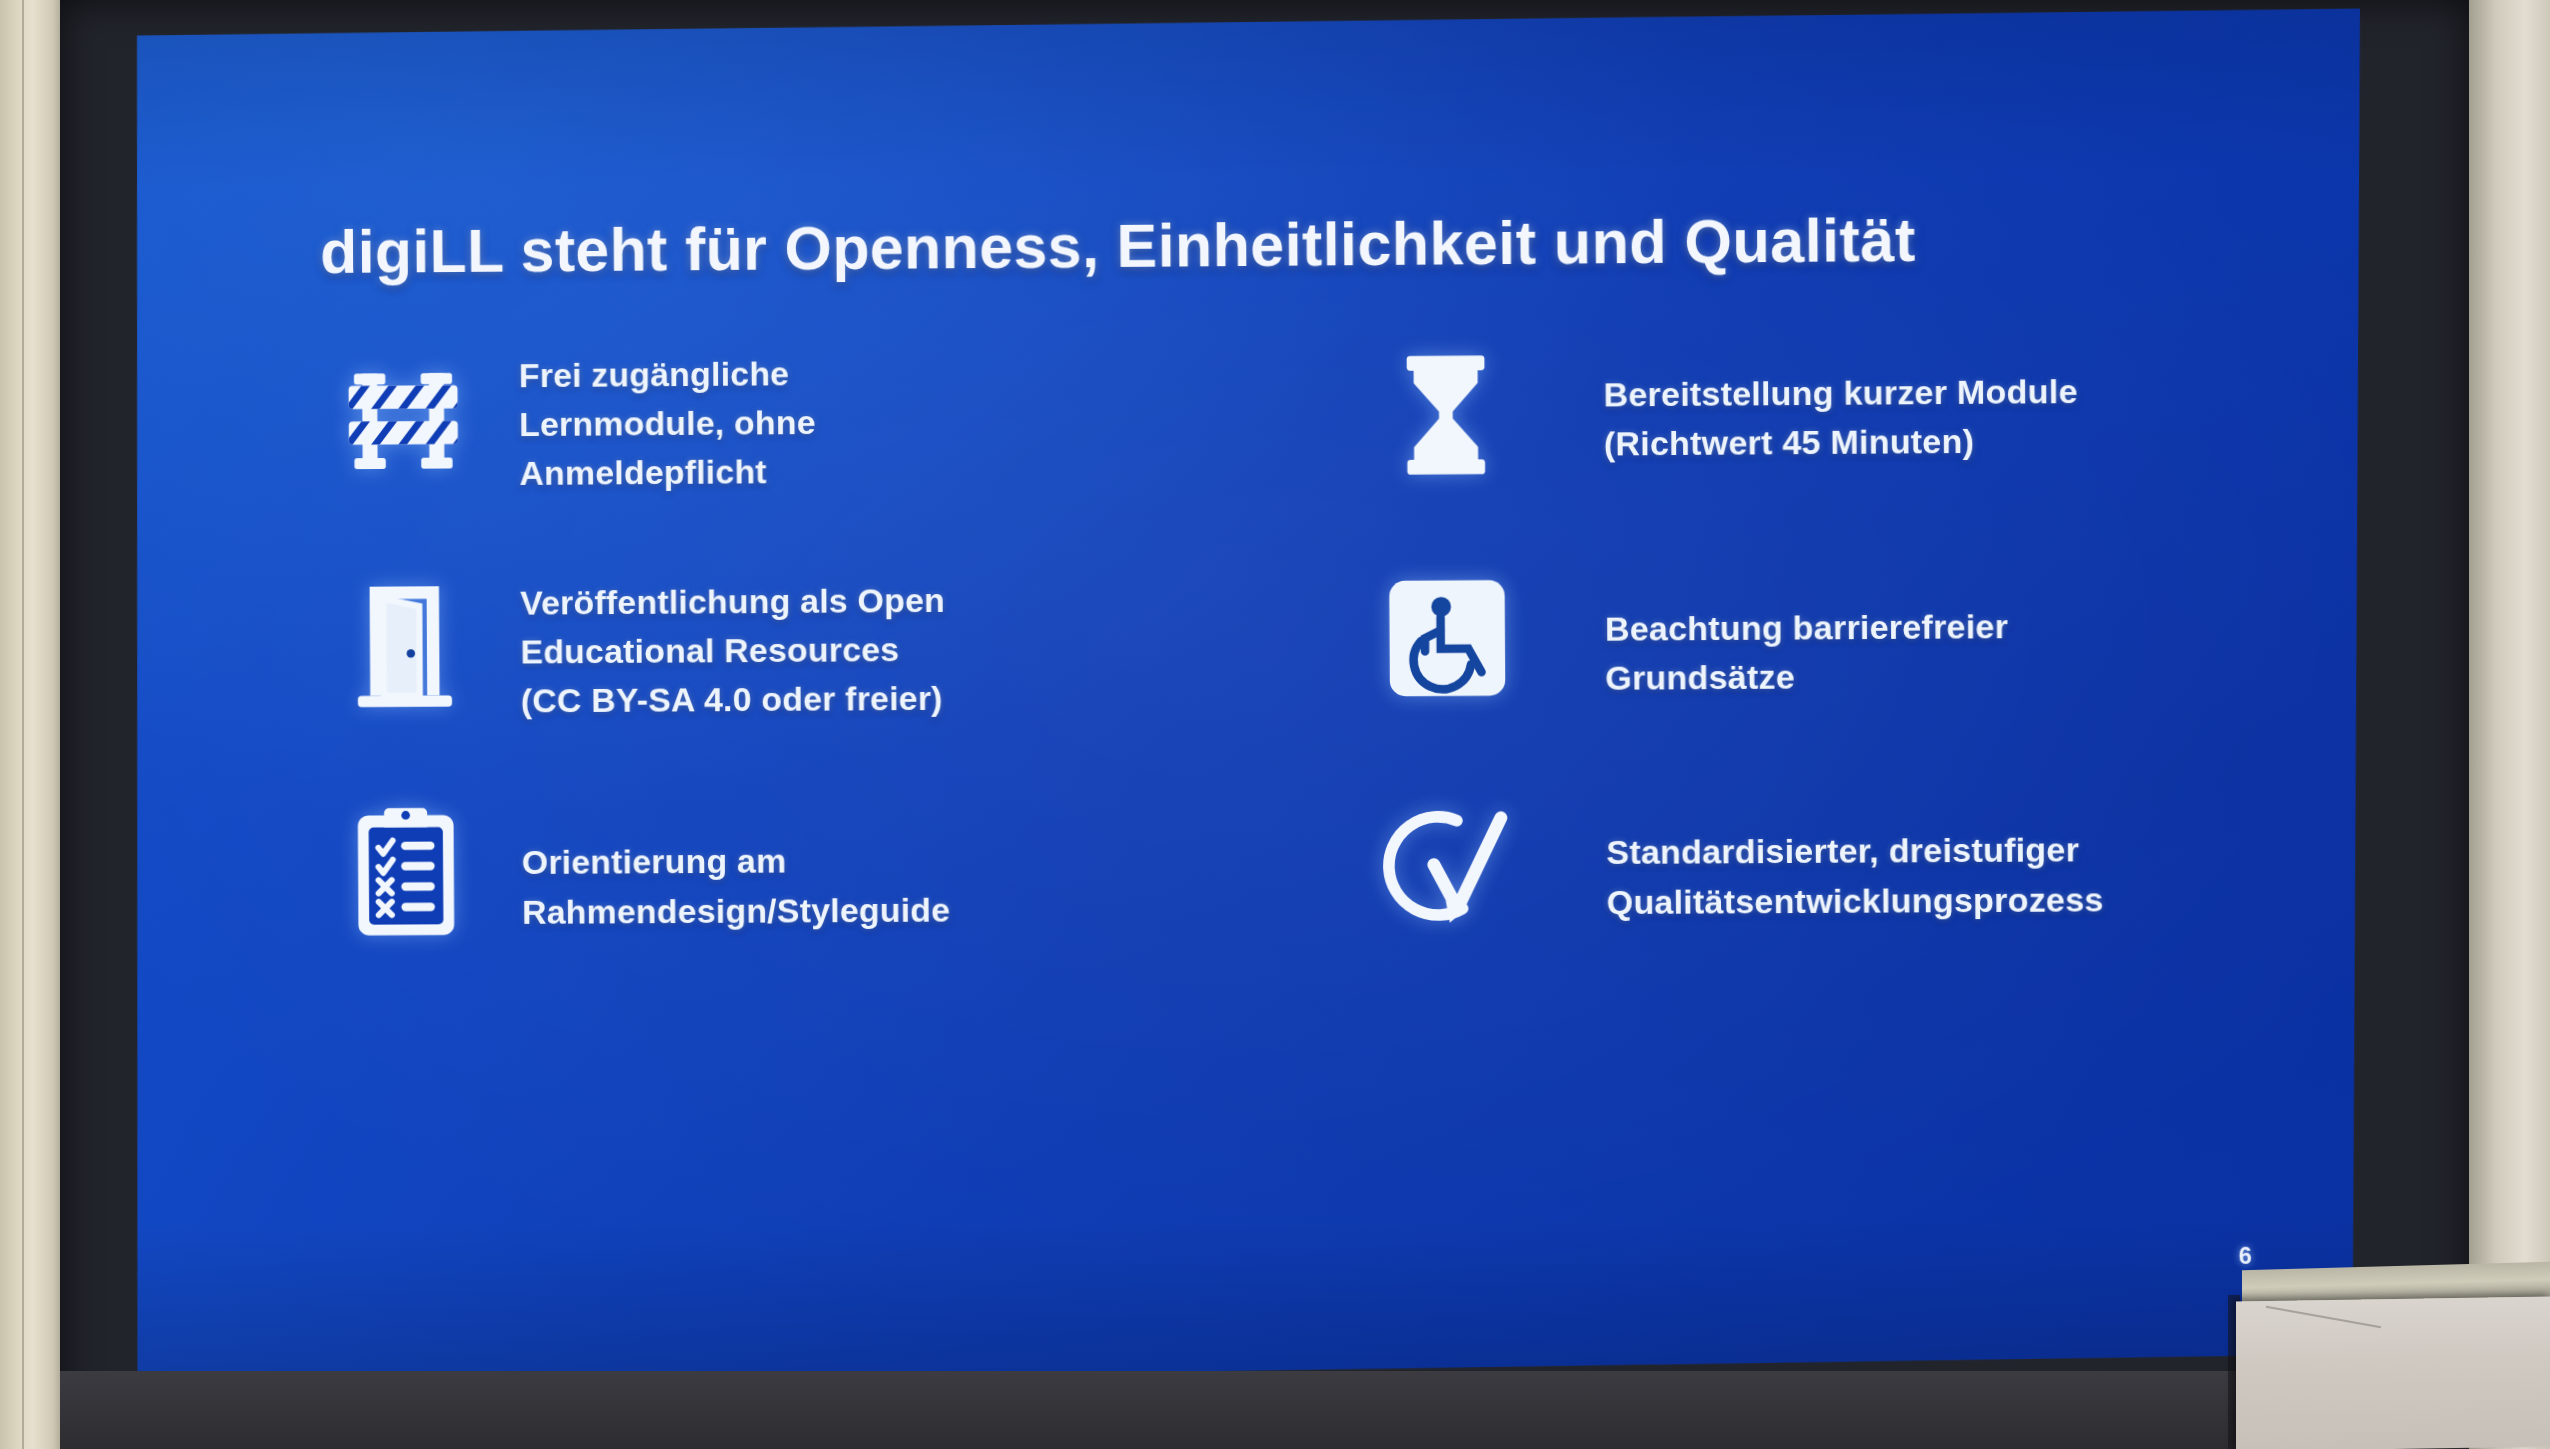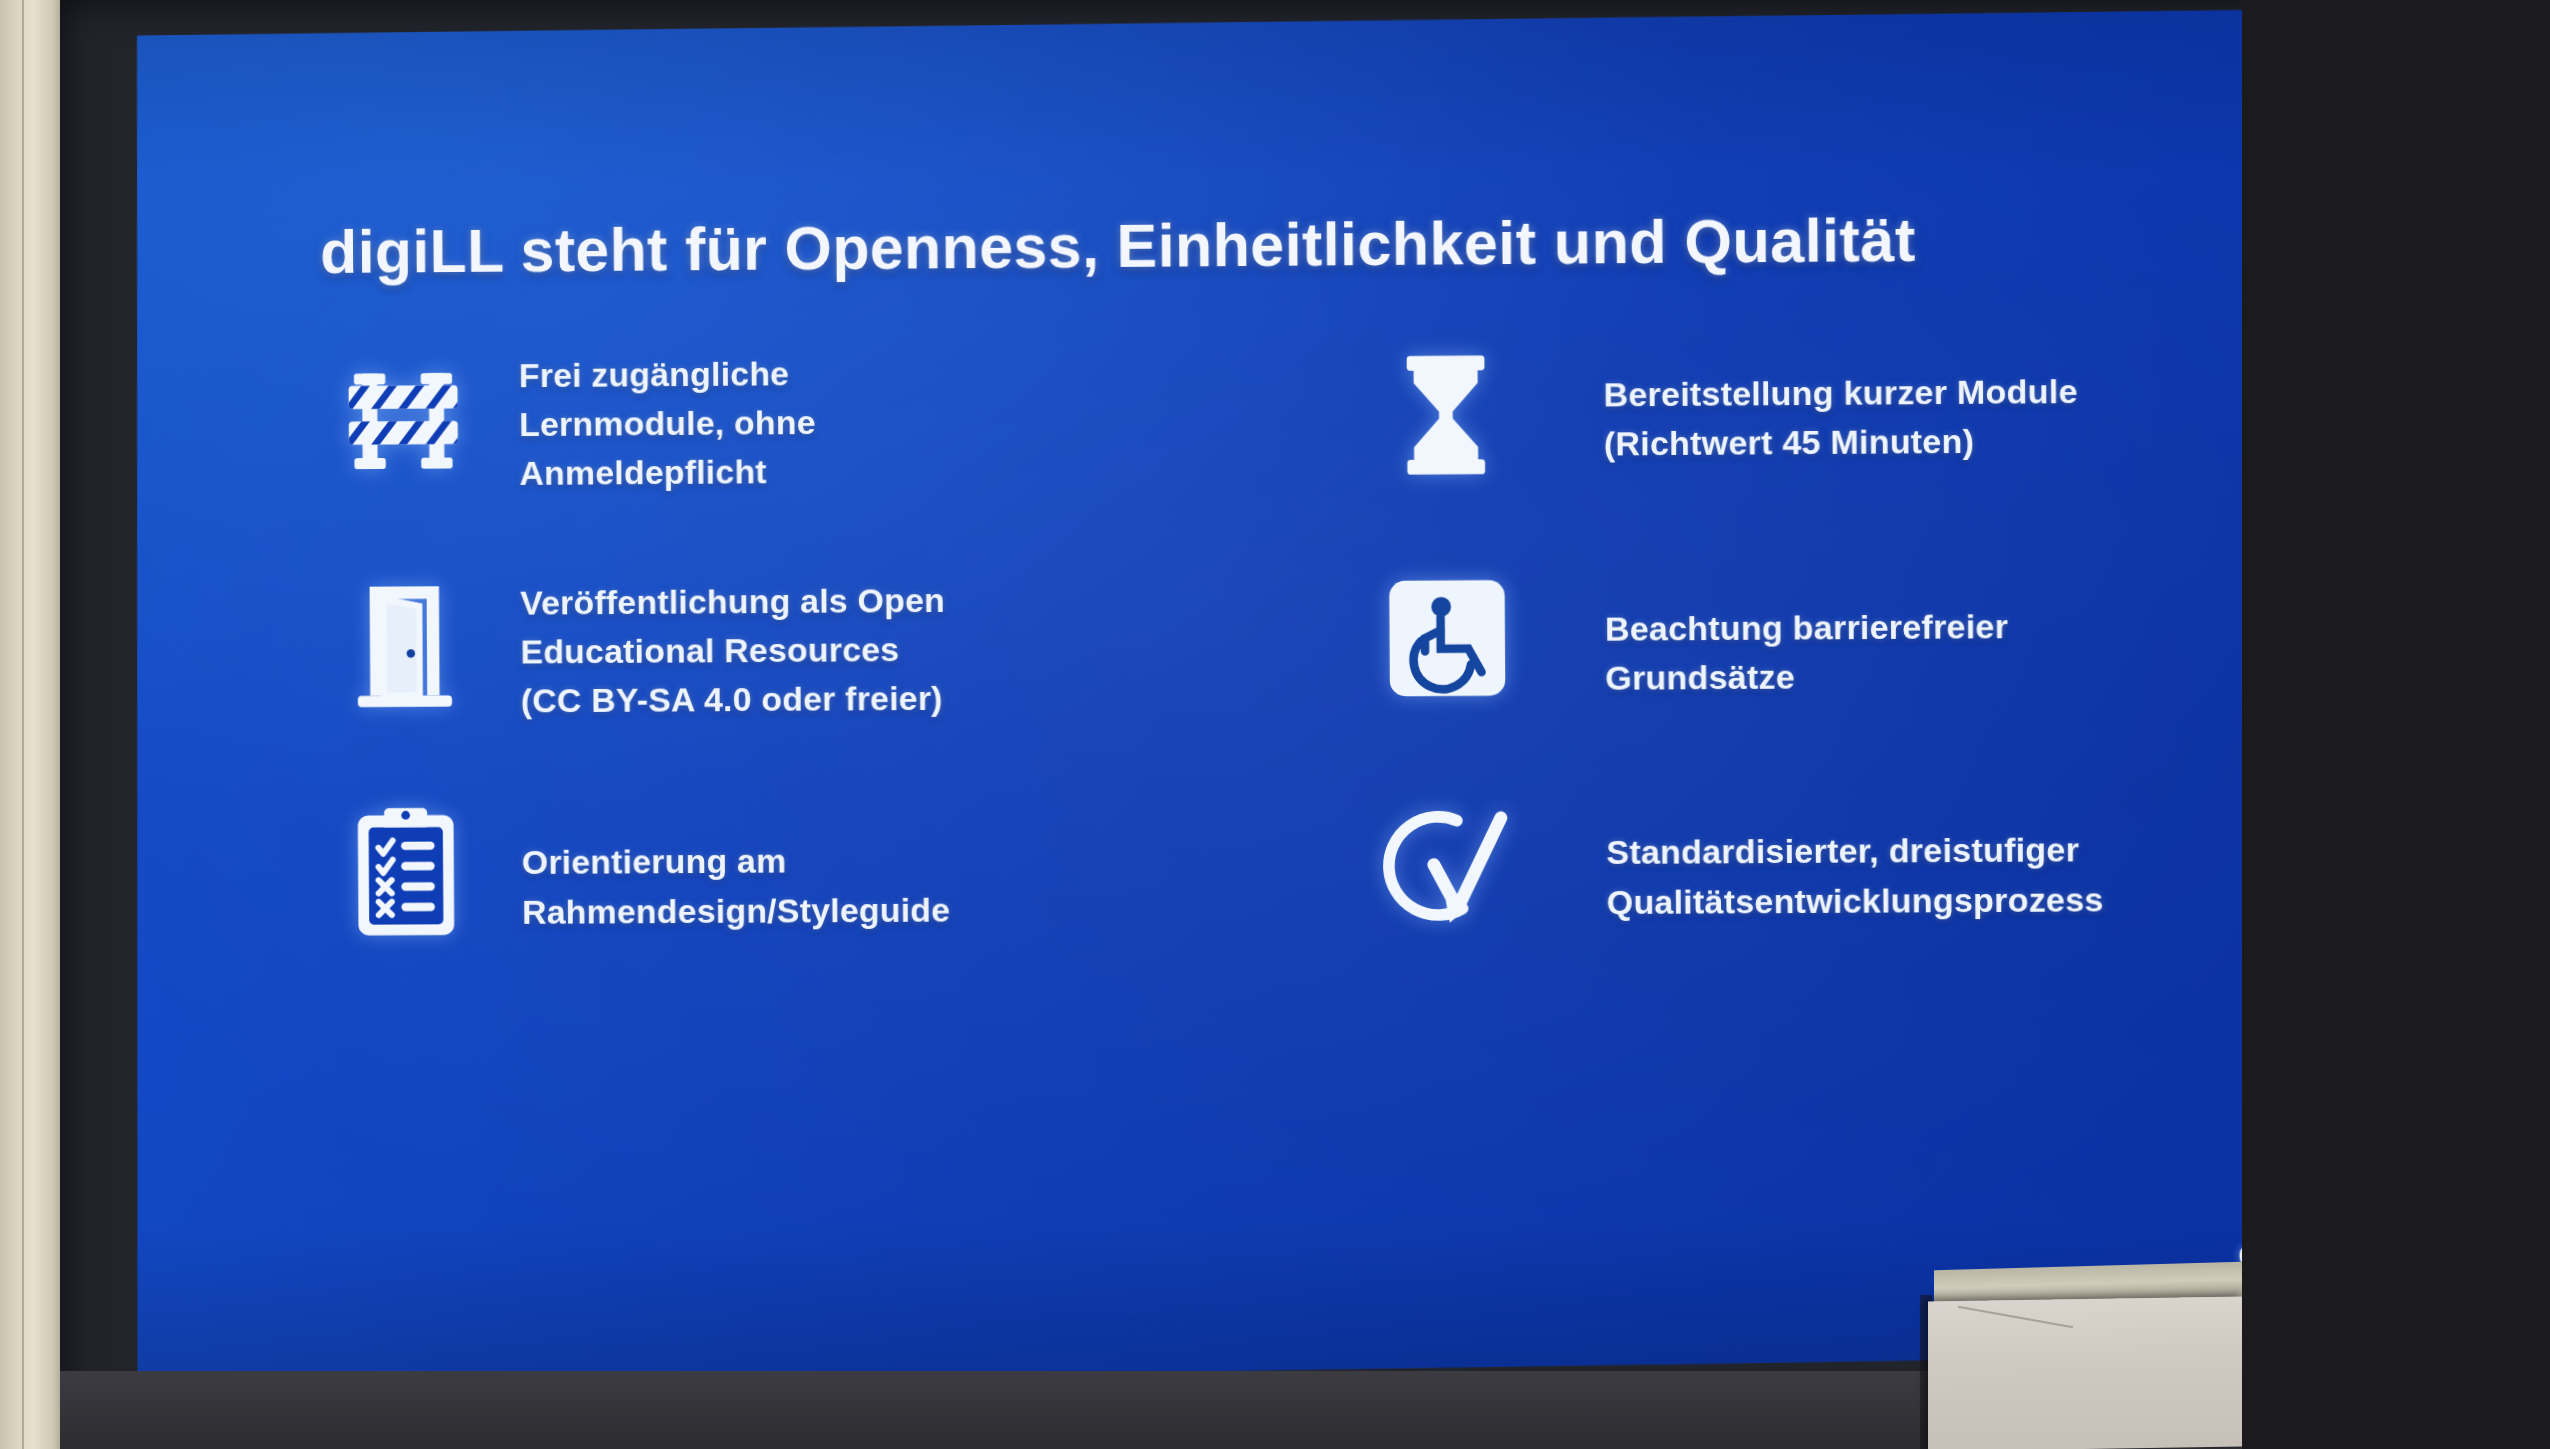--- a/index.html
+++ b/index.html
@@ -10,21 +10,21 @@
   body {
     width: 2550px;
     height: 1449px;
     overflow: hidden;
     font-family: "Liberation Sans", sans-serif;
   }
 
   
   #scene {
     position: relative;
-    width: 2242px;
+    width: 2550px;
     height: 1449px;
     background: #3a3a3c;
     overflow: hidden;
   }
 
   
   .wall-left {
     position: absolute;
     left: 0; top: 0;
     width: 60px; height: 1449px;

